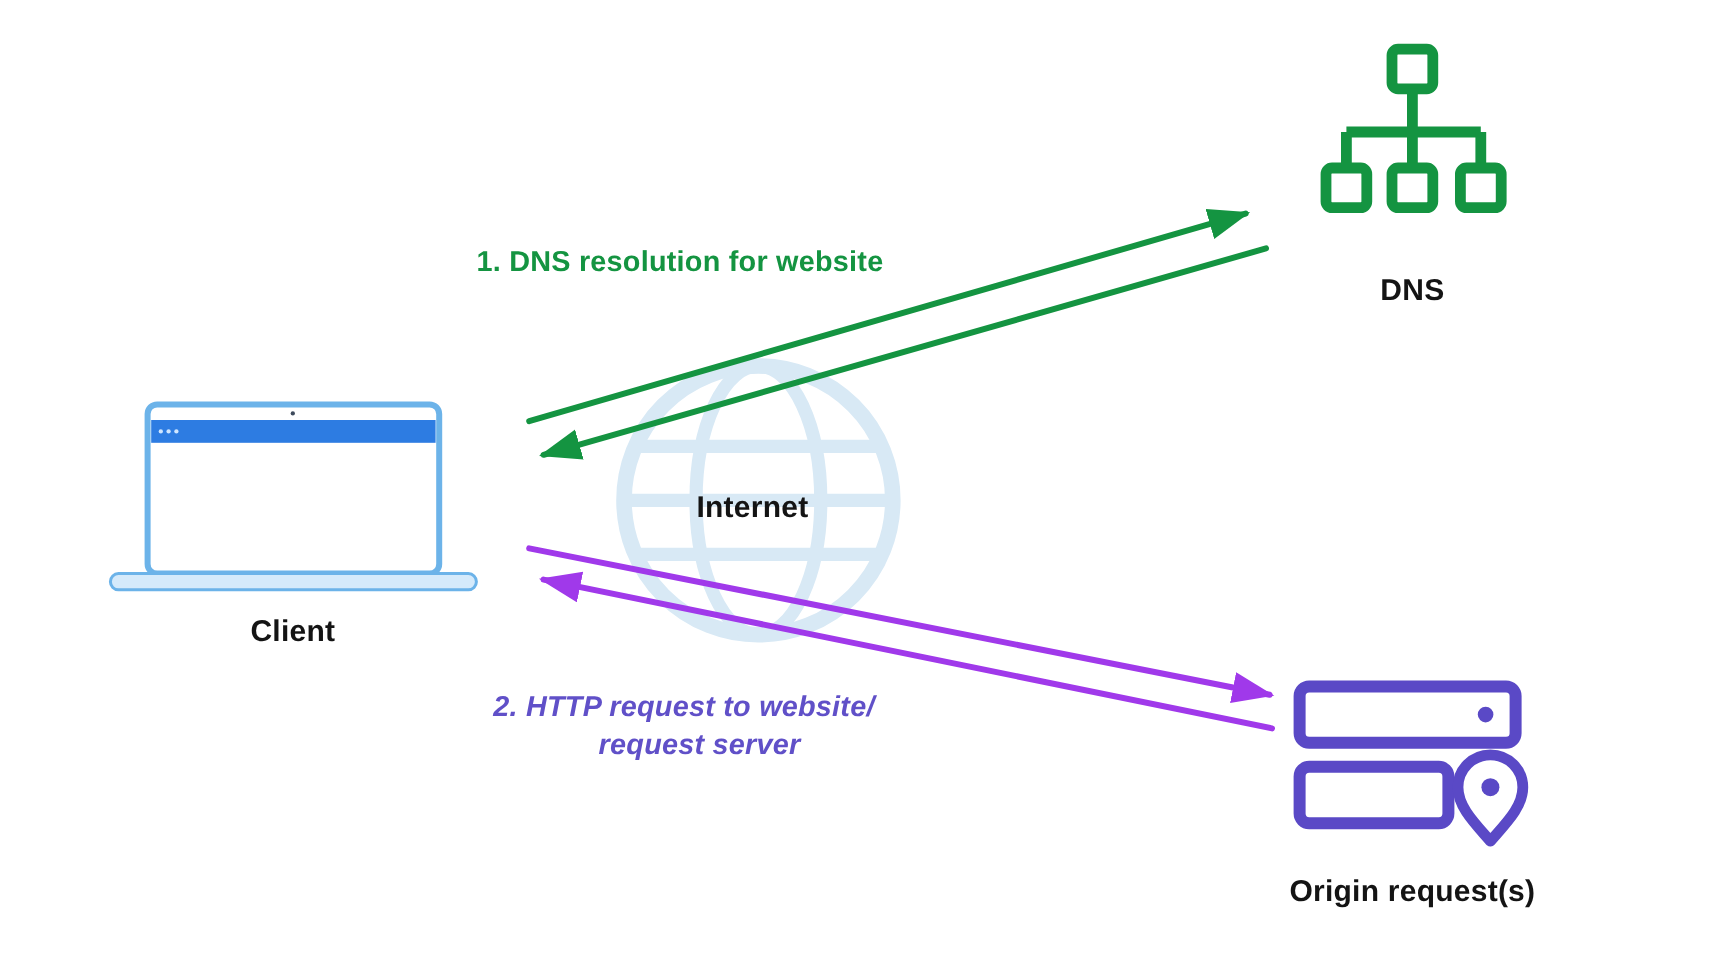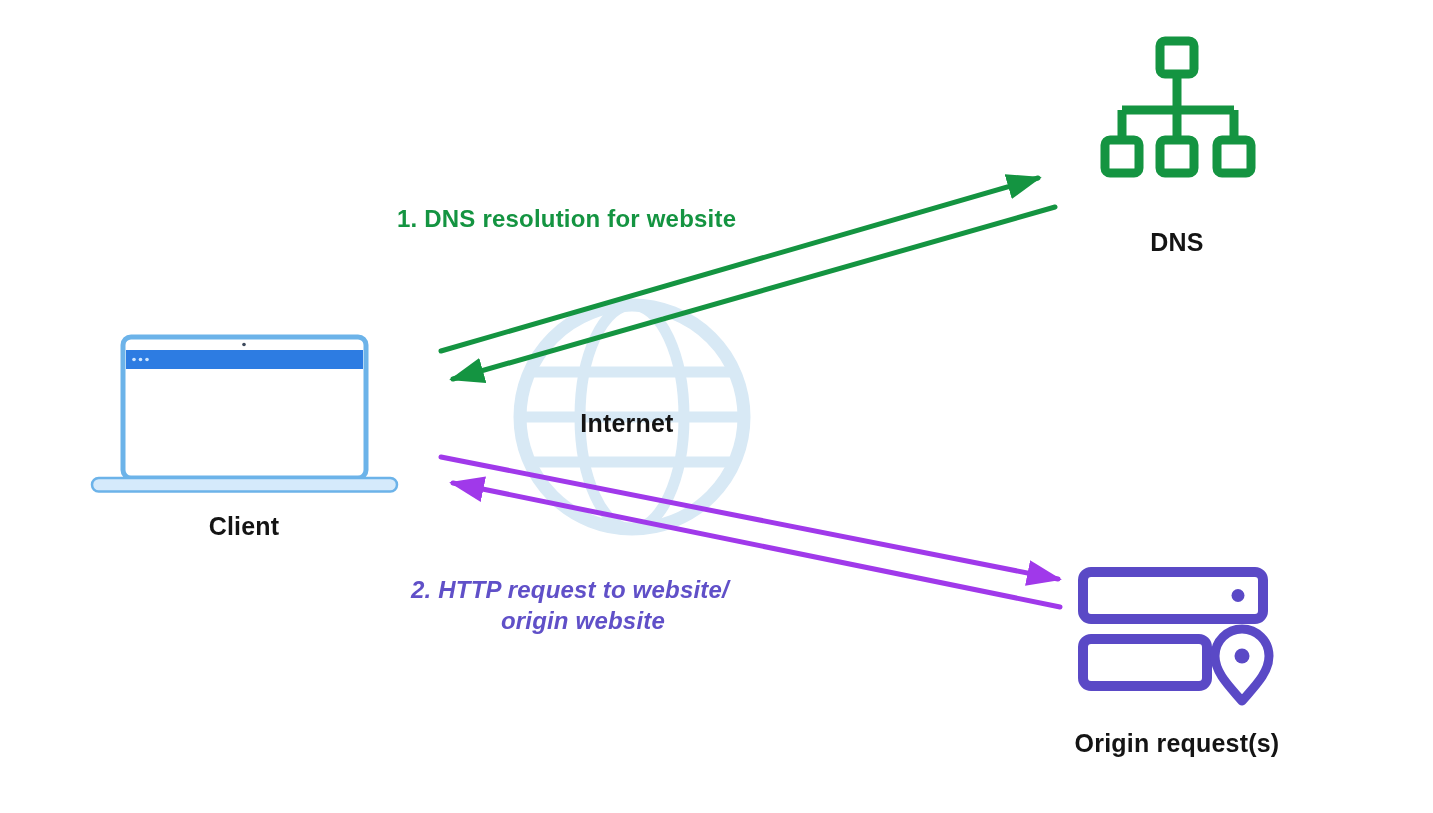--- a/index.html
+++ b/index.html
@@ -113,21 +113,21 @@
       <circle cx="1242" cy="656" r="7.5" class="fill-purple-icon"></circle>
     </g>
   </svg>
 
   <div class="step-label step-1" style="left:397px; top:203px;">
     <span>1. DNS resolution for website</span>
   </div>
 
   <div class="step-label step-2" style="left:411px; top:574px;font-style:italic;">
     <div class="line1">2. HTTP request to website/</div>
-    <div class="line2">origin website</div>
+    <div class="line2">request server</div>
   </div>
 
   <div class="label" style="left:527px; top:409px; width:200px;">Internet</div>
 
   <div class="label" style="left:144px; top:512px; width:200px;">Client</div>
 
   <div class="label" style="left:1077px; top:200px; width:200px;margin-top:28px;">DNS</div>
 
   <div class="label" style="left:1027px; top:729px; width:300px;">Origin request(s)</div>
 

